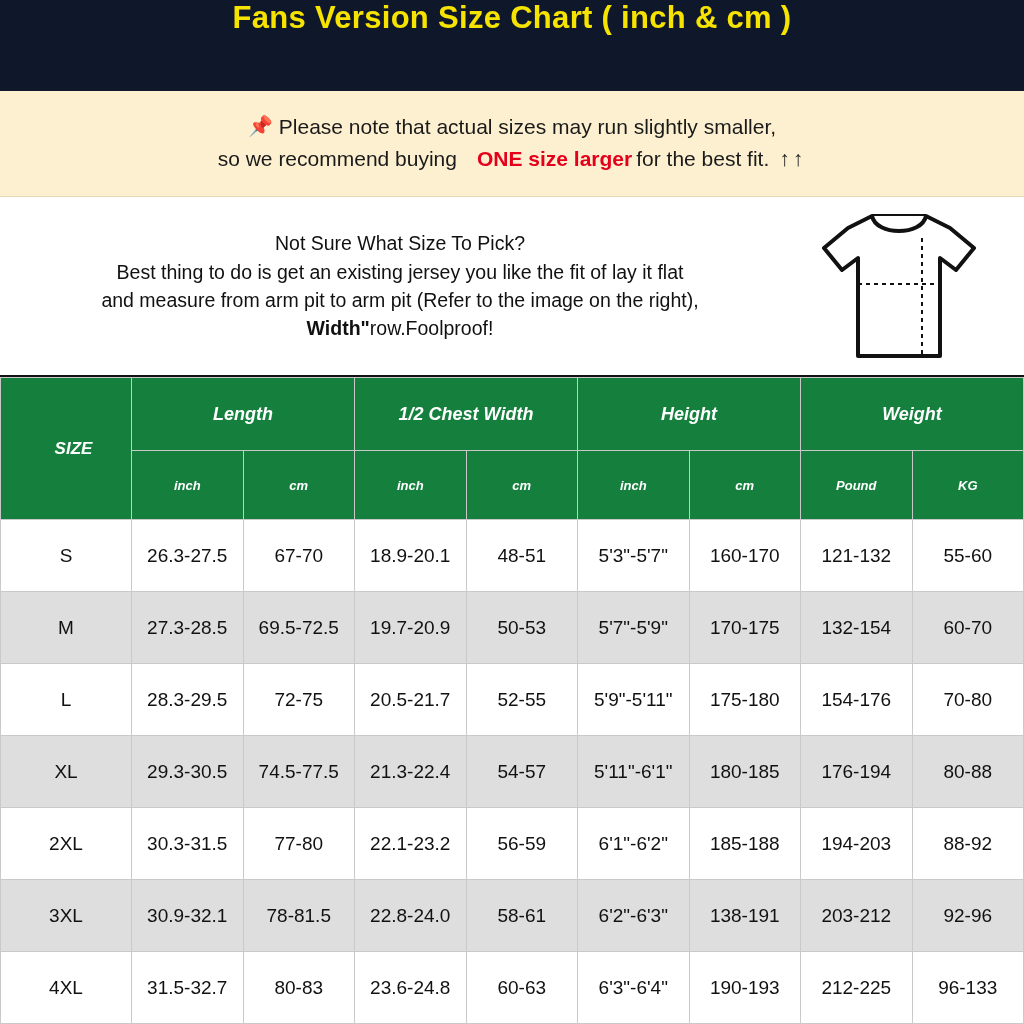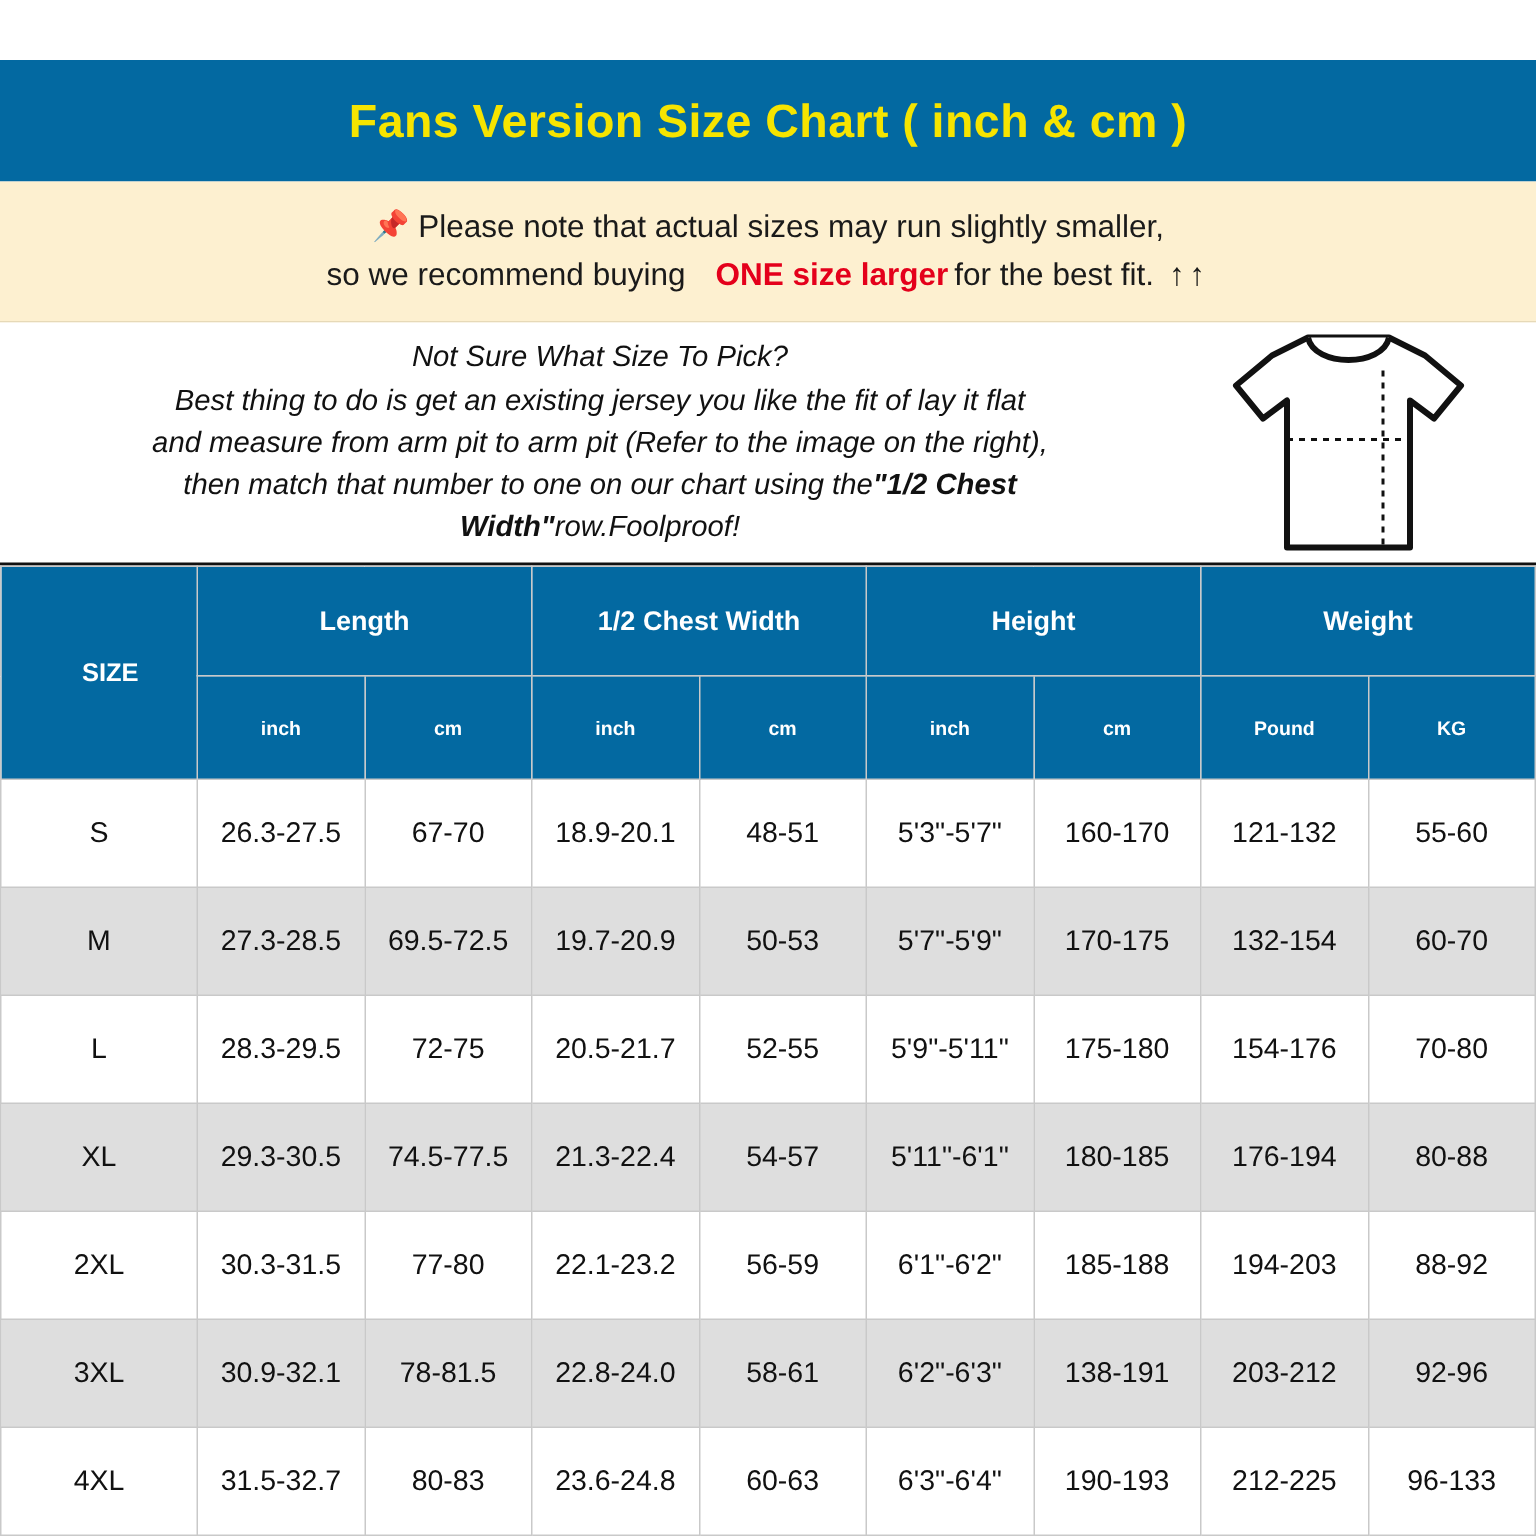--- a/index.html
+++ b/index.html
@@ -17,26 +17,24 @@
   .page {
     width: 1024px;
     height: 1024px;
     display: flex;
     flex-direction: column;
     background: #ffffff;
   }
 
   
   .title-bar {
-    background: #0369a1;
+    background: #0f172a;
     height: 96px;
     display: flex;
-    align-items: center;
-    justify-content: center;
-    margin-top: 40px;
+    justify-content: center;
   }
   .title-text {
     color: #f6e400;
     font-size: 31px;
     font-weight: bold;
     letter-spacing: 0.3px;
   }
 
   
   .note-band {
@@ -77,21 +75,20 @@
 
   
   .help-section {
     height: 190px;
     display: flex;
     align-items: center;
     padding: 0 10px;
     box-sizing: border-box;
     background: #ffffff;
     border-bottom: 2px solid #111;
-    font-style: italic;
   }
   .help-text {
     flex: 1;
     text-align: center;
     font-size: 19.5px;
     line-height: 1.45;
     color: #111;
     padding-left: 6px;
   }
   .help-text .hl {
@@ -109,25 +106,26 @@
     border-collapse: collapse;
     width: 100%;
     table-layout: fixed;
   }
   table.size-table th,
   table.size-table td {
     border: 1px solid #c9c9c9;
     text-align: center;
   }
   thead th {
-    background: #0369a1;
+    background: #15803d;
     color: #ffffff;
     font-size: 18px;
     font-weight: bold;
     border: 1px solid #2a2a2a;
+    font-style: italic;
   }
   thead th.size-corner {
     font-size: 17px;
     width: 113px;
     padding-left: 16px;
   }
   thead tr.group-row th {
     height: 70px;
   }
   thead tr.unit-row th {
@@ -167,23 +165,20 @@
       <span>for the best fit.</span>
       <span class="arrows">↑↑</span>
     </div>
   </div>
 
   <div class="help-section">
     <div class="help-text">
       <div>Not Sure What Size To Pick?</div>
       <div>Best thing to do is get an existing jersey you like the fit of lay it flat</div>
       <div>and measure from arm pit to arm pit (Refer to the image on the right),</div>
-      <div>
-        <span>then match that number to one on our chart using the</span><span class="hl">"1/2 Chest</span>
-      </div>
       <div>
         <span class="hl">Width"</span><span>row.Foolproof!</span>
       </div>
     </div>
     <div class="shirt-wrap">
       <svg width="170" height="160" viewBox="0 0 170 160">
         <path d="M58 10 L34 22 L10 42 L28 64 L44 52 L44 150 L126 150 L126 52 L142 64 L160 42 L136 22 L112 10 Z" fill="#ffffff" stroke="#111111" stroke-width="4" stroke-linejoin="round"></path>
         <path d="M58 10 C62 30, 108 30, 112 10" fill="#ffffff" stroke="#111111" stroke-width="4"></path>
         <line x1="44" y1="78" x2="126" y2="78" stroke="#111111" stroke-width="2" stroke-dasharray="4 4"></line>
         <line x1="108" y1="32" x2="108" y2="148" stroke="#111111" stroke-width="2" stroke-dasharray="4 4"></line>

